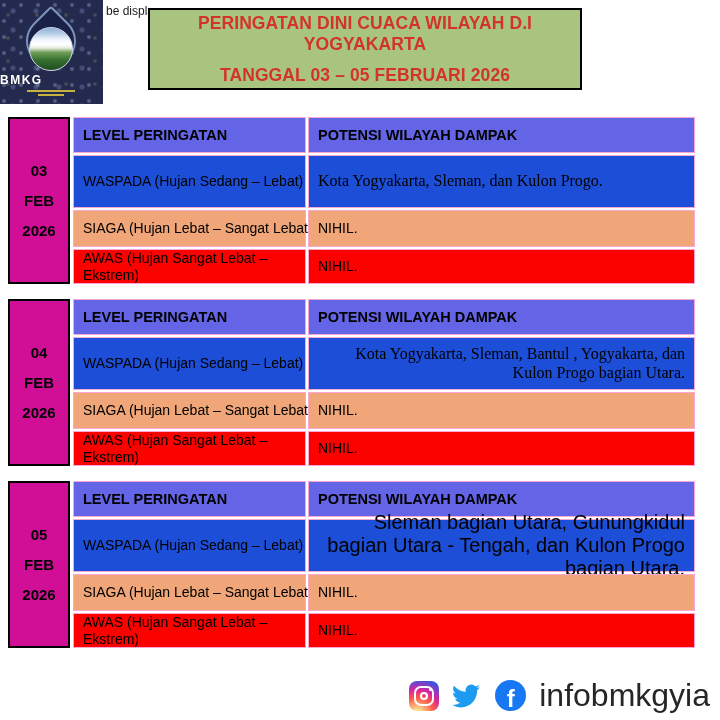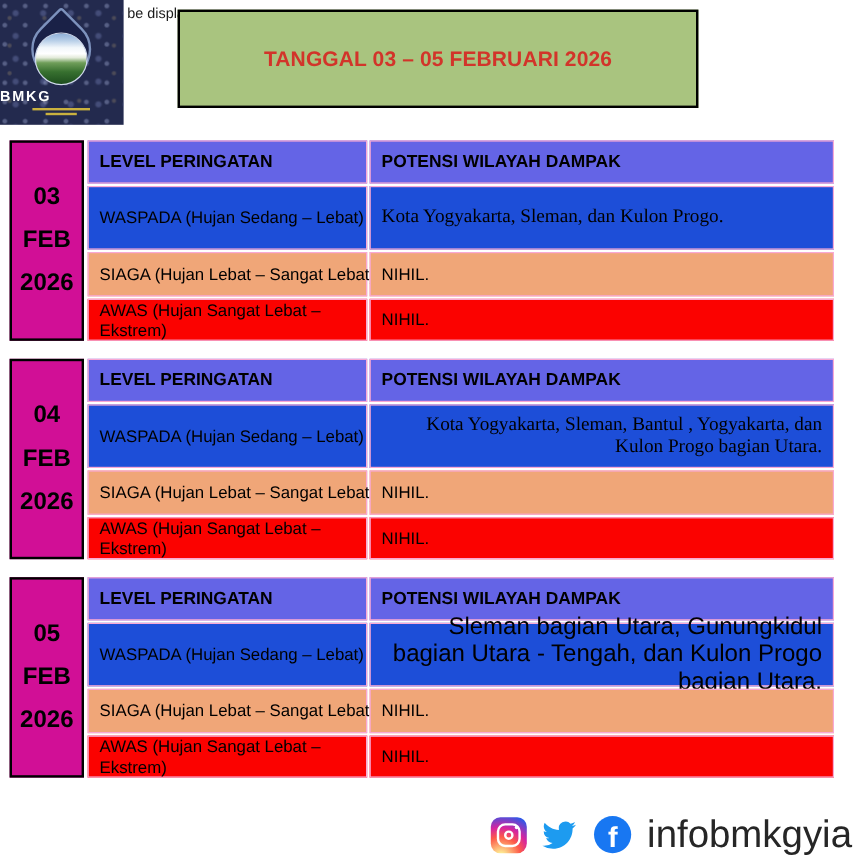--- a/index.html
+++ b/index.html
@@ -57,21 +57,21 @@
   .green-box .t { color:#d2342a; font-weight:bold; font-size:17.5px; letter-spacing:0.1px; }
 
   
   .wtable { position:absolute; left:8px; width:687px; display:flex; gap:3px; }
   #t0 { top:117px; } #t1 { top:299px; } #t2 { top:481px; }
 
   .date-cell {
     width:62px; height:167px; flex-shrink:0;
     background:#d10f96; border:2px solid #000;
     display:flex; flex-direction:column; align-items:center; justify-content:center;
-    gap:13px; font-weight:bold; font-size:20px; color:#000;
+    gap:13px; font-weight:bold; font-size:15px; color:#000;
   }
 
   .tgrid {
     flex:1; display:grid;
     grid-template-columns:233px 1fr;
     grid-template-rows:36px 53px 37px 35px;
     gap:2px;
   }
   .cell {
     border:1px solid #f9a8d4;
@@ -114,20 +114,21 @@
   <div class="logo-drop"></div>
   <div class="logo-globe"></div>
   <div class="logo-text">BMKG</div>
   <div class="logo-sub1"></div>
   <div class="logo-sub2"></div>
 </div>
 
 <div class="ph-text">be displa</div>
 
 <div class="green-box">
+  <div class="t">PERINGATAN DINI CUACA WILAYAH D.I YOGYAKARTA</div>
   <div class="t">TANGGAL 03 – 05 FEBRUARI 2026</div>
 </div>
 
 <div class="wtable" id="t0">
   <div class="date-cell">
     <span>03</span>
     <span>FEB</span>
     <span>2026</span>
   </div>
   <div class="tgrid">

